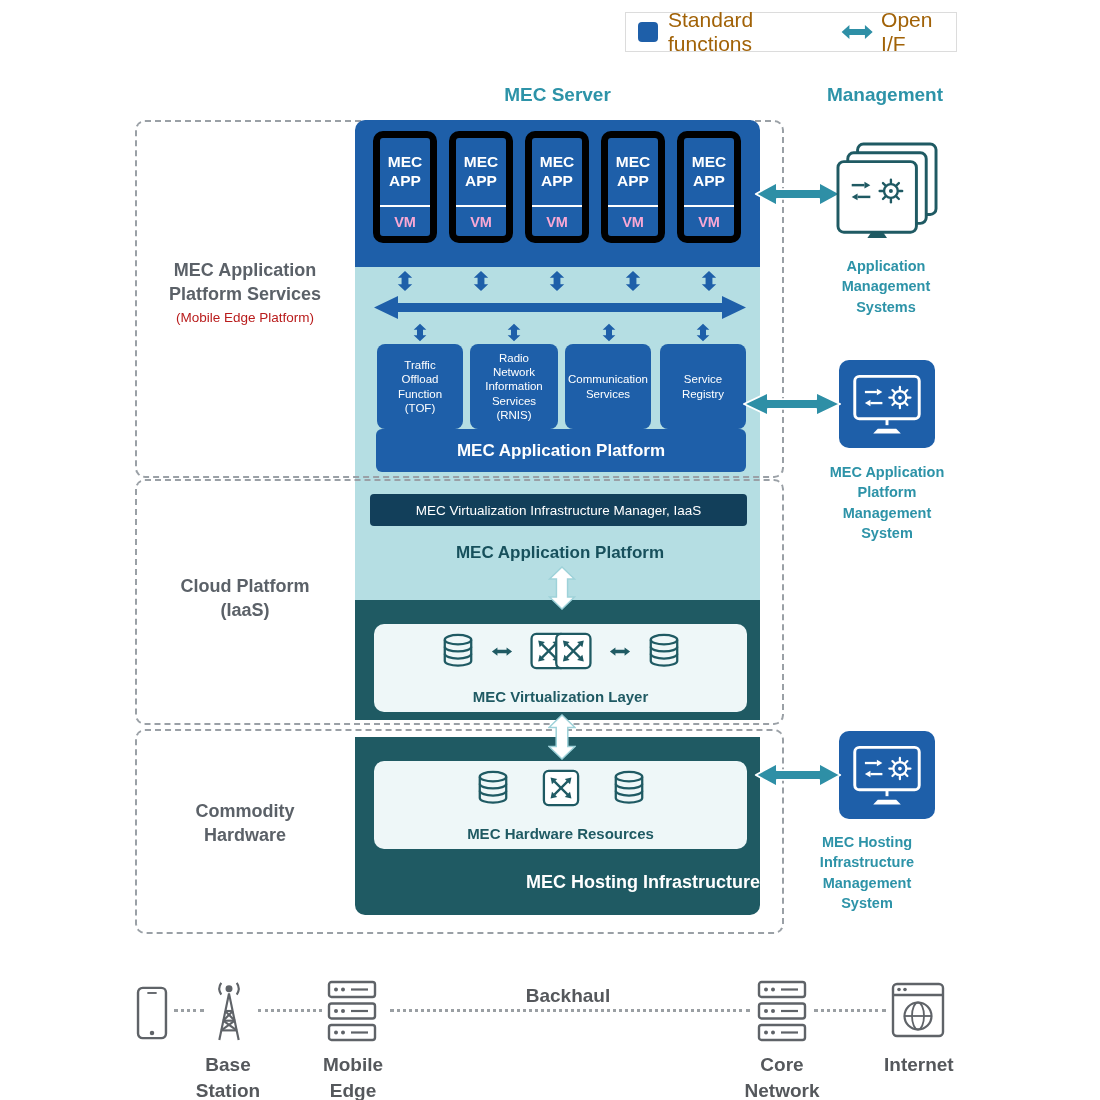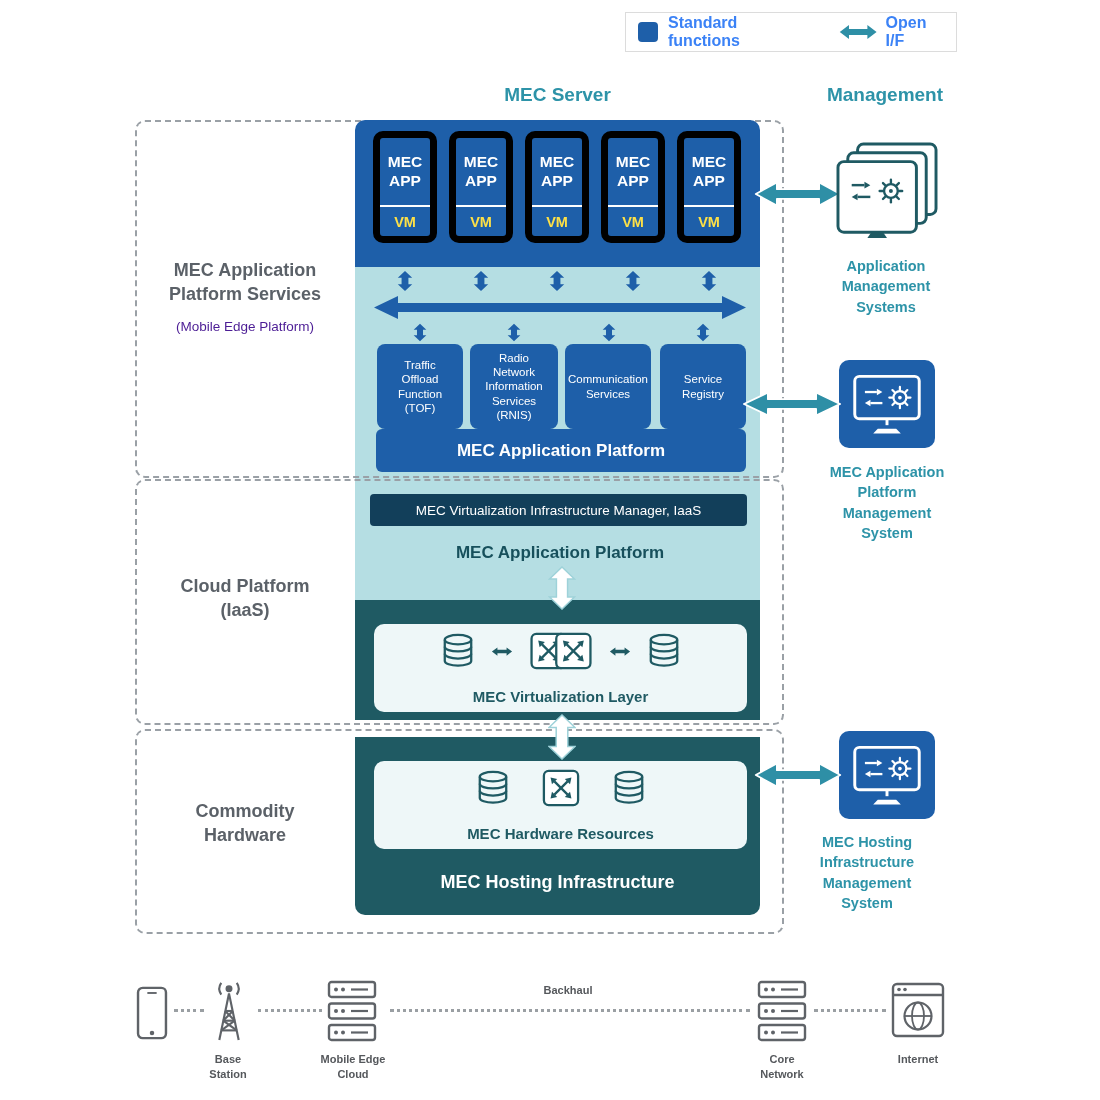--- a/index.html
+++ b/index.html
@@ -4,54 +4,54 @@
 <style>
   html,body{margin:0;padding:0;background:#fff;}
   #canvas{position:relative;width:1100px;height:1100px;background:#fff;overflow:hidden;
           font-family:"Liberation Sans",sans-serif;}
   .pre{white-space:pre-line;}
   .dashed-box{position:absolute;border:2px dashed #9aa0a6;border-radius:10px;z-index:2;}
   .heading{position:absolute;font-size:19px;font-weight:bold;color:#2d93a8;text-align:center;z-index:3;}
   .legend{position:absolute;left:625px;top:12px;width:332px;height:40px;background:#fff;
           border:1px solid #dcdcdc;display:flex;align-items:center;padding:0 12px;box-sizing:border-box;z-index:4;}
   .legend-swatch{width:20px;height:20px;background:#1e5fa9;border-radius:4px;flex:0 0 auto;}
-  .legend-text{font-size:16px;color:#3b82f6;margin-left:10px;font-weight:bold;}
+  .legend-text{font-size:21px;color:#a16207;margin-left:10px;}
   .side-label{position:absolute;left:137px;width:216px;z-index:3;}
   .side-main{font-size:18px;font-weight:bold;color:#5b6168;text-align:center;line-height:1.35;}
-  .side-sub{font-size:13.5px;color:#4c1d95;text-align:center;margin-top:12px;}
+  .side-sub{font-size:13.5px;color:#b91c1c;text-align:center;margin-top:3px;}
   .app-panel{position:absolute;left:355px;top:120px;width:405px;height:147px;background:#1e5fa9;
              border-radius:10px 10px 0 0;z-index:3;}
   .teal-panel{position:absolute;left:355px;top:267px;width:405px;height:333px;background:#b5dee3;z-index:1;}
   .app-card{position:absolute;top:131px;width:64px;height:112px;background:#1e5fa9;border:7px solid #000000;
             border-radius:10px;display:flex;flex-direction:column;box-sizing:border-box;z-index:3;}
   .app-card-label{flex:1;display:flex;align-items:center;justify-content:center;color:#fff;
                   font-size:15.5px;font-weight:bold;text-align:center;line-height:1.2;}
   .vm-label{height:29px;border-top:2px solid #fff;display:flex;align-items:center;justify-content:center;
-            color:#fde047;font-size:14.5px;font-weight:bold;}
+            color:#f9a8d4;font-size:14.5px;font-weight:bold;}
   .service-box{position:absolute;top:344px;height:85px;background:#1e5fa9;border-radius:8px;color:#fff;
                display:flex;align-items:center;justify-content:center;text-align:center;font-size:11.5px;
                line-height:1.22;z-index:3;}
   .bar{position:absolute;background:#1e5fa9;border-radius:6px;color:#fff;font-weight:bold;font-size:17px;
        display:flex;align-items:center;justify-content:center;z-index:3;}
   .vim-bar{position:absolute;left:370px;top:494px;width:377px;height:32px;background:#123f5a;border-radius:4px;
            color:#fff;font-size:13.5px;display:flex;align-items:center;justify-content:center;z-index:3;}
   .platform-label2{position:absolute;left:375px;top:543px;width:370px;text-align:center;font-size:17px;
                    font-weight:bold;color:#17505c;z-index:3;}
   .dark-block{position:absolute;left:355px;width:405px;background:#1f5a63;z-index:3;}
   .white-box{position:absolute;background:#eef7f8;border-radius:10px;display:flex;flex-direction:column;
              align-items:center;justify-content:space-between;padding:8px 0 7px;box-sizing:border-box;z-index:4;}
   .icons-row{display:flex;align-items:center;}
   .box-label{font-size:15px;font-weight:bold;color:#1f5a63;text-align:right;}
-  .hosting-label{position:absolute;left:355px;top:872px;width:405px;text-align:center;color:#fff;
+  .hosting-label{position:absolute;left:355px;top:872px;width:405px;text-align:right;color:#fff;
                  font-size:18px;font-weight:bold;z-index:4;}
   .mgmt-square{position:absolute;width:96px;height:88px;background:#1e5fa9;border-radius:10px;display:flex;
                align-items:center;justify-content:center;z-index:3;}
   .mgmt-label{position:absolute;font-size:14.5px;font-weight:bold;color:#2d93a8;text-align:center;
               line-height:1.4;z-index:3;}
-  .bottom-label{position:absolute;font-size:11px;font-weight:bold;color:#55585c;text-align:center;
+  .bottom-label{position:absolute;font-size:19px;font-weight:bold;color:#55585c;text-align:center;
                 line-height:1.35;z-index:3;}
   .dotted{position:absolute;border-top:3px dotted #9a9fa3;z-index:3;}
   .svg-abs{position:absolute;z-index:4;display:block;}
   .teal-icon{color:#1f5a63;}
   .gray-icon{color:#5f6368;}
 </style>
 </head>
 <body>
 
 <div id="canvas">

